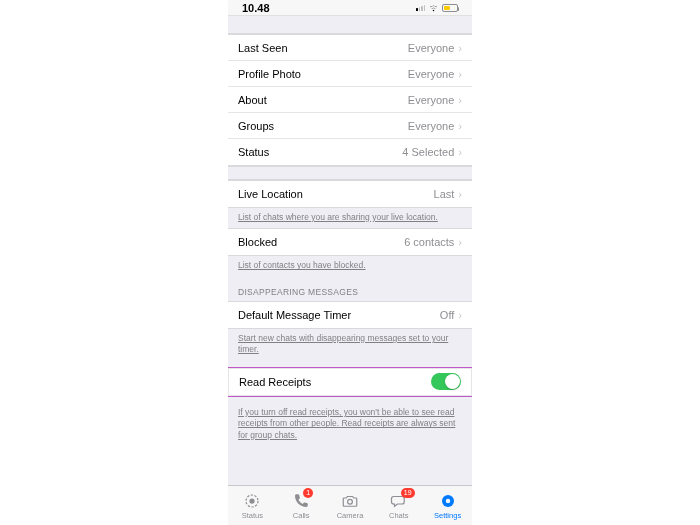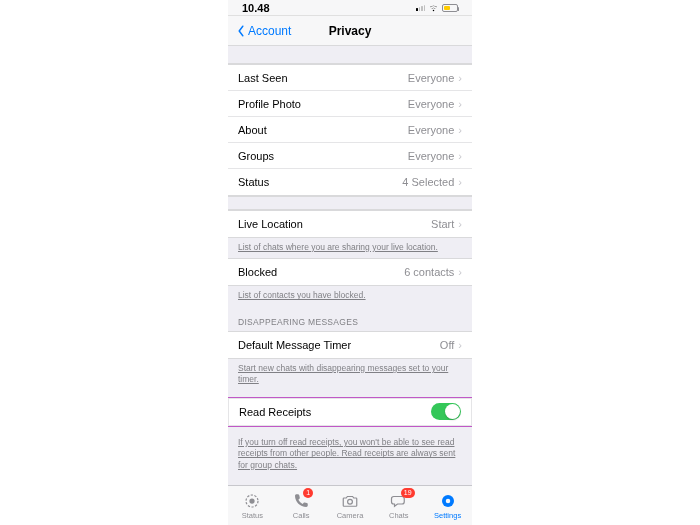--- a/index.html
+++ b/index.html
@@ -188,29 +188,20 @@
         <svg viewBox="0 0 24 24">
             <path fill="#000" d="M12 18a2 2 0 100 4 2 2 0 000-4zm-5-4a1 1 0 011.4-.1 6 6 0 017.2 0 1 1 0 011.4.1l-1.4 1.4a4 4 0 00-7.2 0zM3 10a1 1 0 011.4-.1 13 13 0 0115.2 0A1 1 0 0121 10l-1.4 1.4a11 11 0 00-15.2 0z"></path>
           </svg>
       </span>
       <span class="batt">
           <i></i>
         </span>
     </div>
   </div>
 
-  <div class="navheader">
-    <div class="back">
-      <svg viewBox="0 0 12 20">
-          <path fill="none" stroke="#007aff" stroke-width="2.4" stroke-linecap="round" stroke-linejoin="round" d="M9 2 3 10l6 8"></path>
-        </svg>
-      <span>Account</span>
-    </div>
-    <div class="title">Privacy</div>
-  </div>
 
   <div class="content">
     <div class="sep-tall"></div>
 
     <div class="group">
       <div class="row">
         <span class="row-label">Last Seen</span>
         <span class="row-right">
             <span>Everyone</span>
             <span class="chev">›</span>
@@ -245,21 +236,21 @@
           </span>
       </div>
     </div>
 
     <div class="sep-med"></div>
 
     <div class="group">
       <div class="row" style="border-bottom:none">
         <span class="row-label">Live Location</span>
         <span class="row-right">
-            <span>Start</span>
+            <span>Last</span>
             <span class="chev">›</span>
           </span>
       </div>
     </div>
     <div class="footertext">List of chats where you are sharing your live location.</div>
 
     <div class="group">
       <div class="row" style="border-bottom:none">
         <span class="row-label">Blocked</span>
         <span class="row-right">

